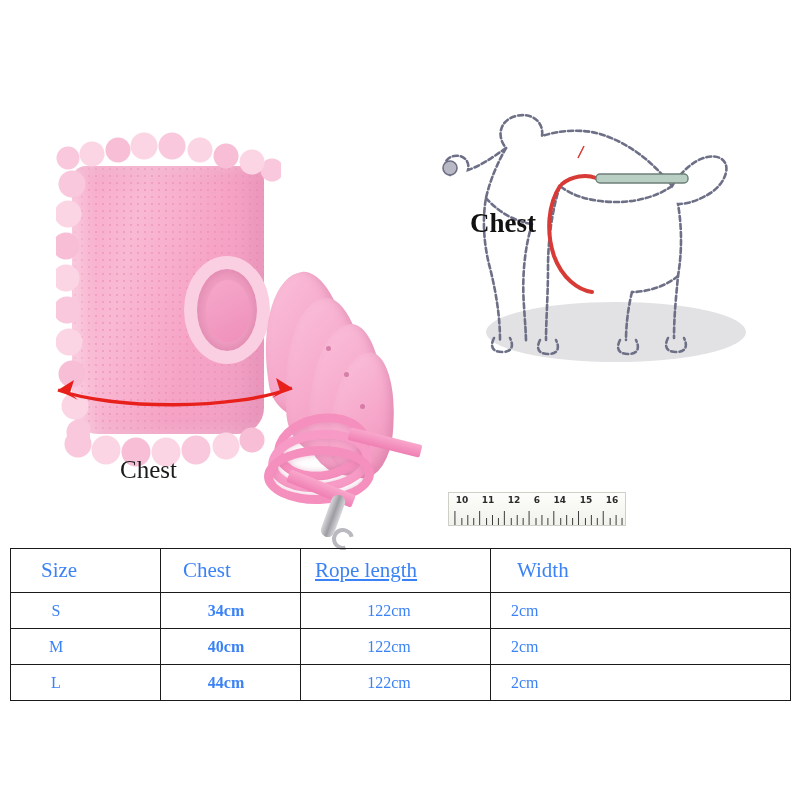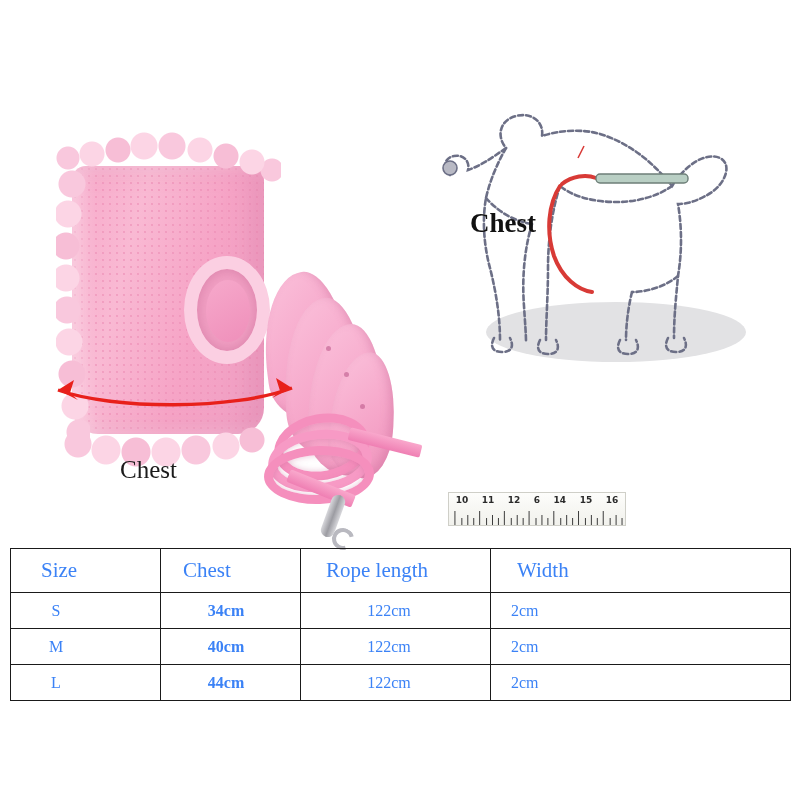--- a/index.html
+++ b/index.html
@@ -300,21 +300,21 @@
     text-align: left;
     height: 44px;
   }
   table.size-table td { font-size: 16px; }
   .col-size   { width: 150px; }
   .col-chest  { width: 140px; }
   .col-rope   { width: 190px; }
   .col-width  { width: 300px; }
   .th-pad-1 { padding-left: 30px; }
   .th-pad-2 { padding-left: 22px; }
-  .th-pad-3 { padding-left: 25px; }
+  .th-pad-3 { padding-left: 14px; text-decoration: underline; }
   .th-pad-4 { padding-left: 26px; }
   .td-c1 { text-align: center; padding-right: 60px; }
   .td-c2 { text-align: center; padding-right: 10px; font-weight: bold; }
   .td-c3 { text-align: center; padding-right: 14px; }
   .td-c4 { padding-left: 20px; text-align: left; }
 </style>
 </head>
 <body>
 
 <div class="page">

